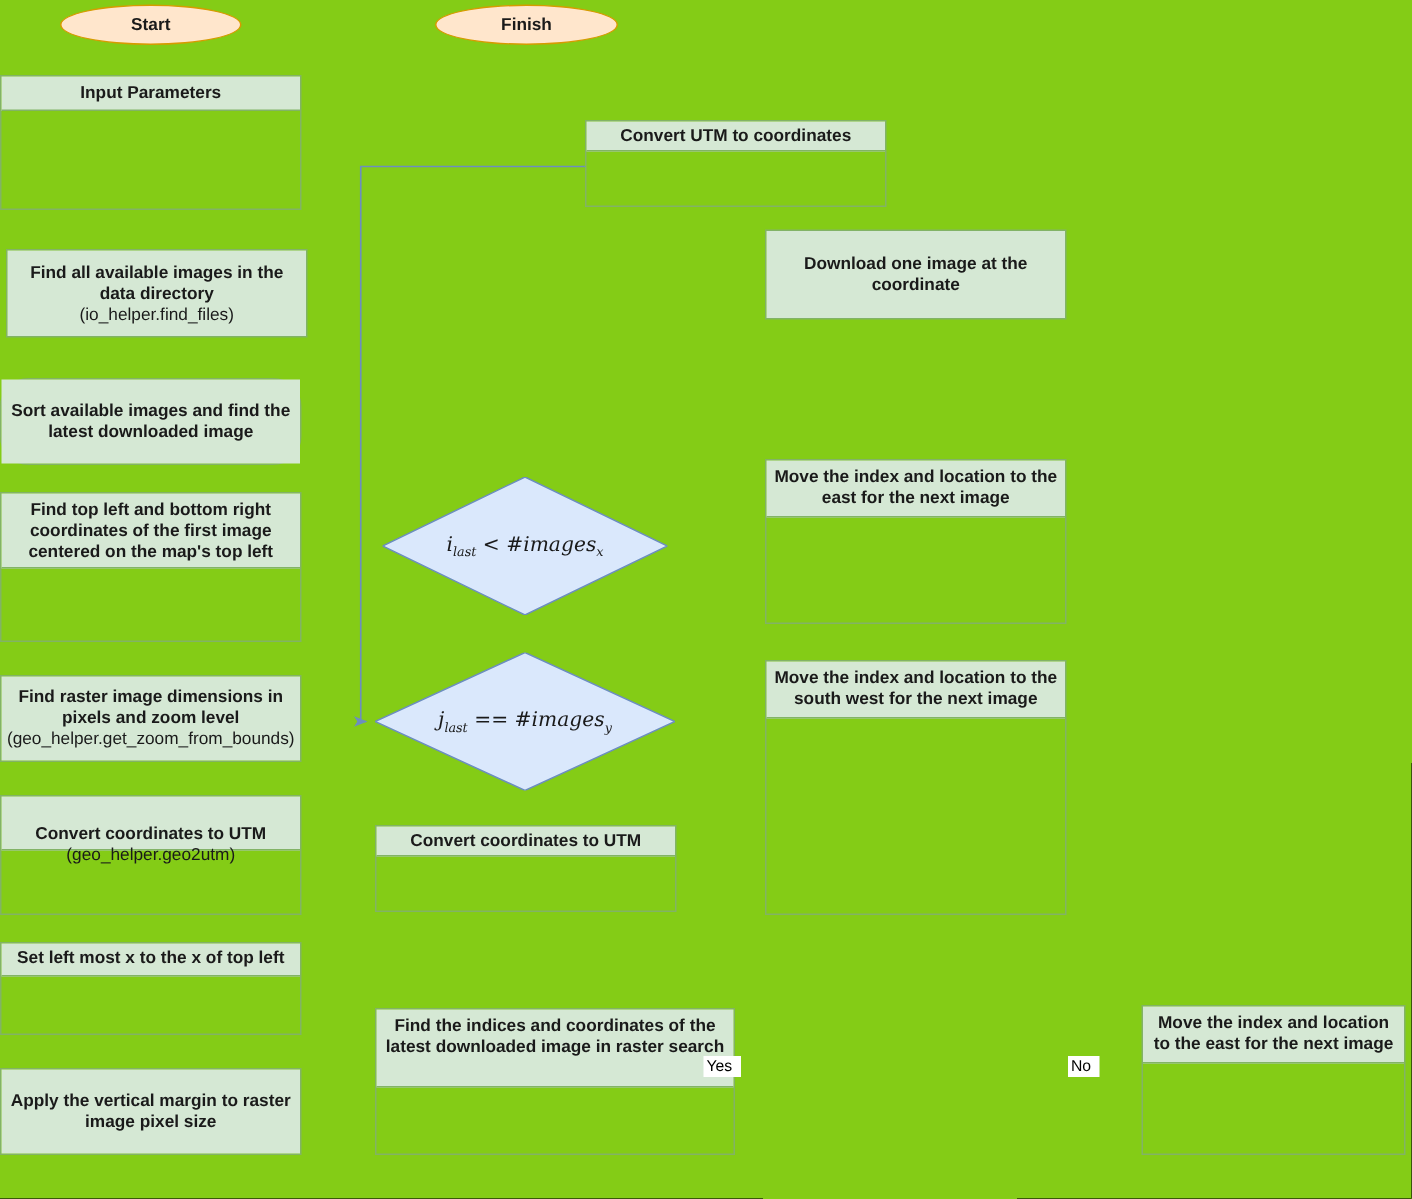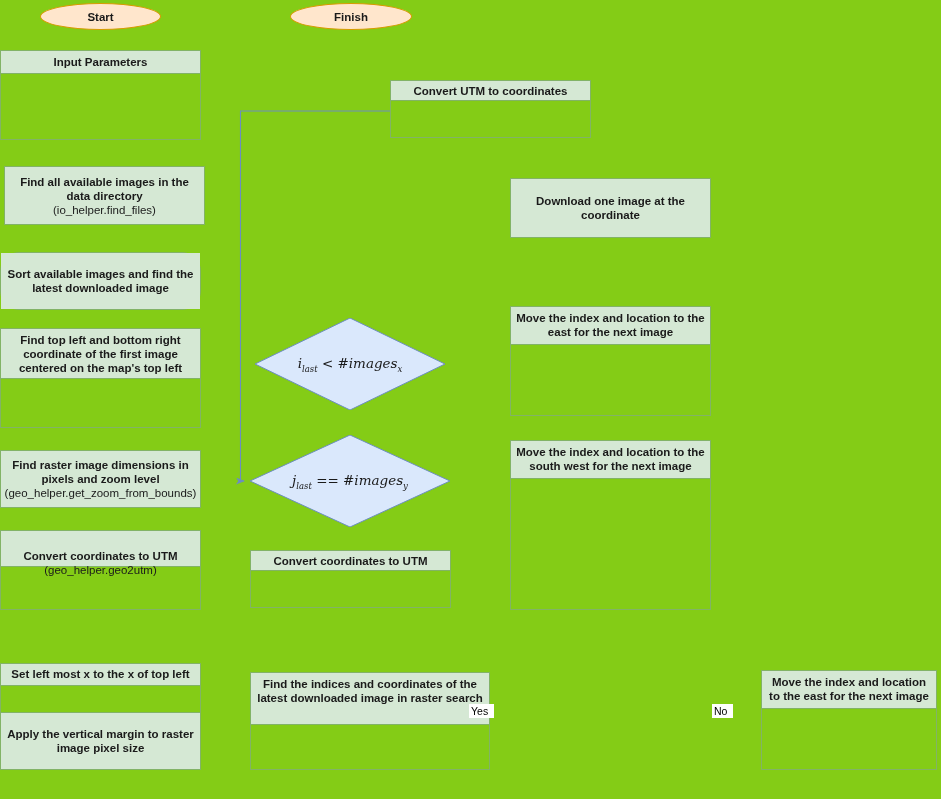--- a/index.html
+++ b/index.html
@@ -169,40 +169,40 @@
       <span>Find all available images in the data directory</span>
       <span class="sub">(io_helper.find_files)</span>
     </div>
   </div>
 
   <div class="proc nosplit" style="left:0px; top:252px; width:201px; height:58px;border-radius:19px;">
     <div class="label">Sort available images and find the latest downloaded image</div>
   </div>
 
   <div class="proc" style="left:0px; top:328px; width:201px; height:100px;">
-    <div class="label" style="height:50px;">Find top left and bottom right coordinate of the first image centered on the map's top left</div>
+    <div class="label" style="height:50px;">Find top left and bottom right coordinates of the first image centered on the map's top left</div>
     <div class="body"></div>
   </div>
 
   <div class="proc nosplit" style="left:0px; top:450px; width:201px; height:58px;">
     <div class="label">
       <span>Find raster image dimensions in pixels and zoom level</span>
       <span class="sub">(geo_helper.get_zoom_from_bounds)</span>
     </div>
   </div>
 
   <div class="proc" style="left:0px; top:530px; width:201px; height:80px;">
     <div class="label" style="height:36px;">
       <span>Convert coordinates to UTM</span>
       <span class="sub">(geo_helper.geo2utm)</span>
     </div>
     <div class="body"></div>
   </div>
 
-  <div class="proc" style="left:0px; top:628px; width:201px; height:62px;margin-top:35px;">
+  <div class="proc" style="left:0px; top:628px; width:201px; height:62px;">
     <div class="label" style="height:22px; padding-top:3px;">Set left most x to the x of top left</div>
     <div class="body"></div>
   </div>
 
   <div class="proc nosplit" style="left:0px; top:712px; width:201px; height:58px;">
     <div class="label">Apply the vertical margin to raster image pixel size</div>
   </div>
 
   <div class="proc" style="left:390px; top:80px; width:201px; height:58px;">
     <div class="label" style="height:20px; padding-top:3px;">Convert UTM to coordinates</div>
@@ -230,21 +230,21 @@
   <div class="proc" style="left:250px; top:550px; width:201px; height:58px;">
     <div class="label" style="height:20px; padding-top:3px;">Convert coordinates to UTM</div>
     <div class="body"></div>
   </div>
 
   <div class="proc" style="left:250px; top:672px; width:240px; height:98px;">
     <div class="label" style="height:52px;">Find the indices and coordinates of the latest downloaded image in raster search</div>
     <div class="body"></div>
   </div>
 
-  <div class="proc nosplit" style="left:510px; top:178px; width:201px; height:60px;">
+  <div class="proc nosplit" style="left:510px; top:153px; width:201px; height:60px;">
     <div class="label">Download one image at the coordinate</div>
   </div>
 
   <div class="proc" style="left:510px; top:306px; width:201px; height:110px;">
     <div class="label" style="height:38px;">Move the index and location to the east for the next image</div>
     <div class="body"></div>
   </div>
 
   <div class="proc" style="left:510px; top:440px; width:201px; height:170px;">
     <div class="label" style="height:38px;">Move the index and location to the south west for the next image</div>

